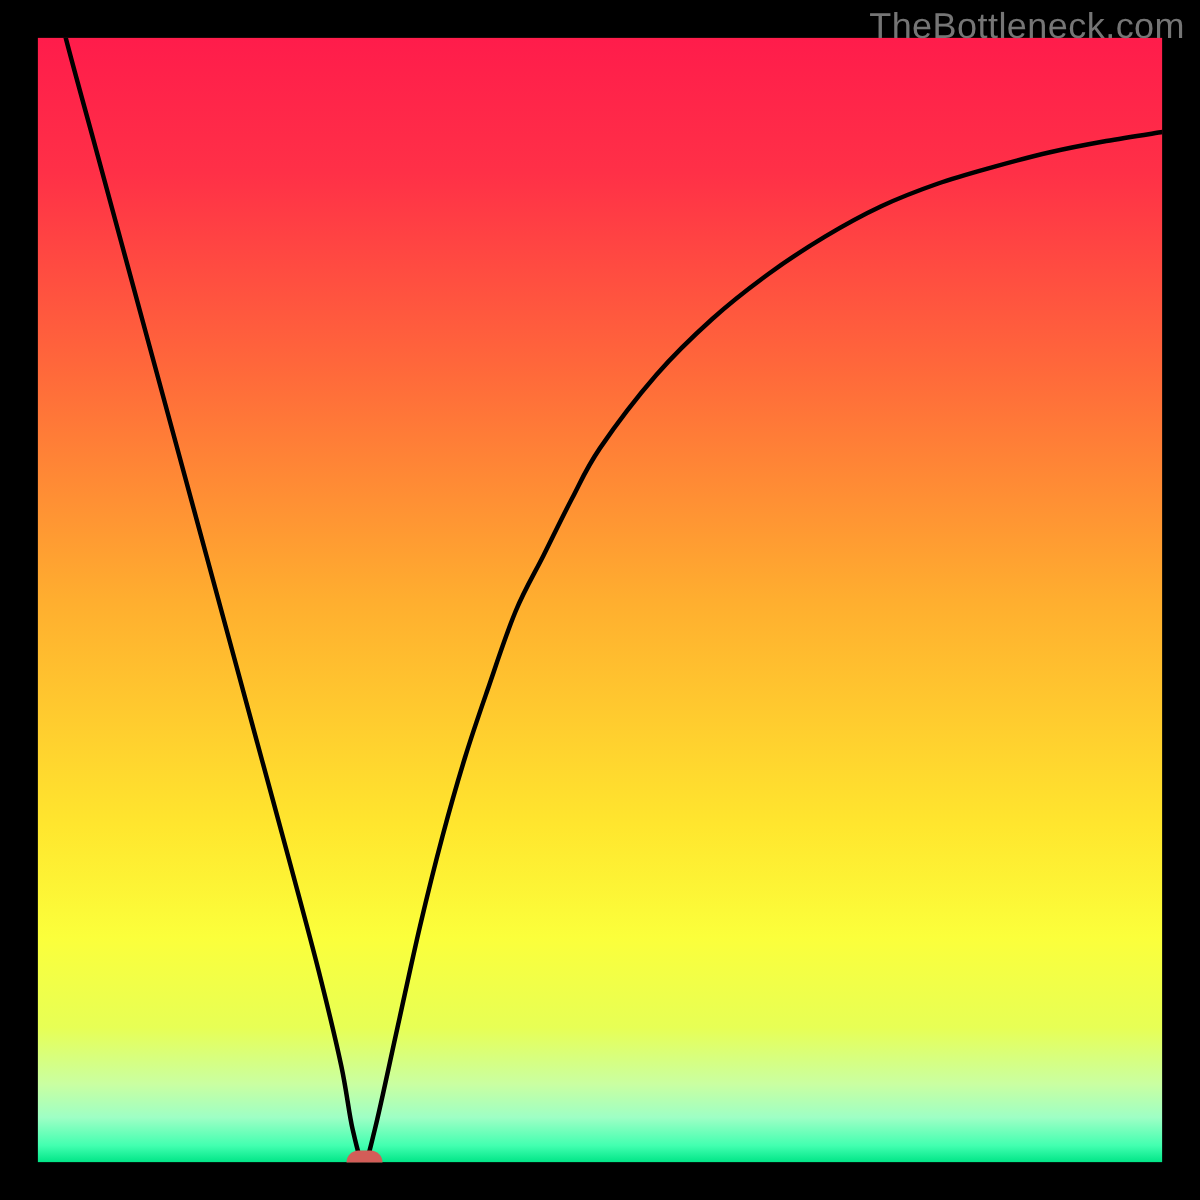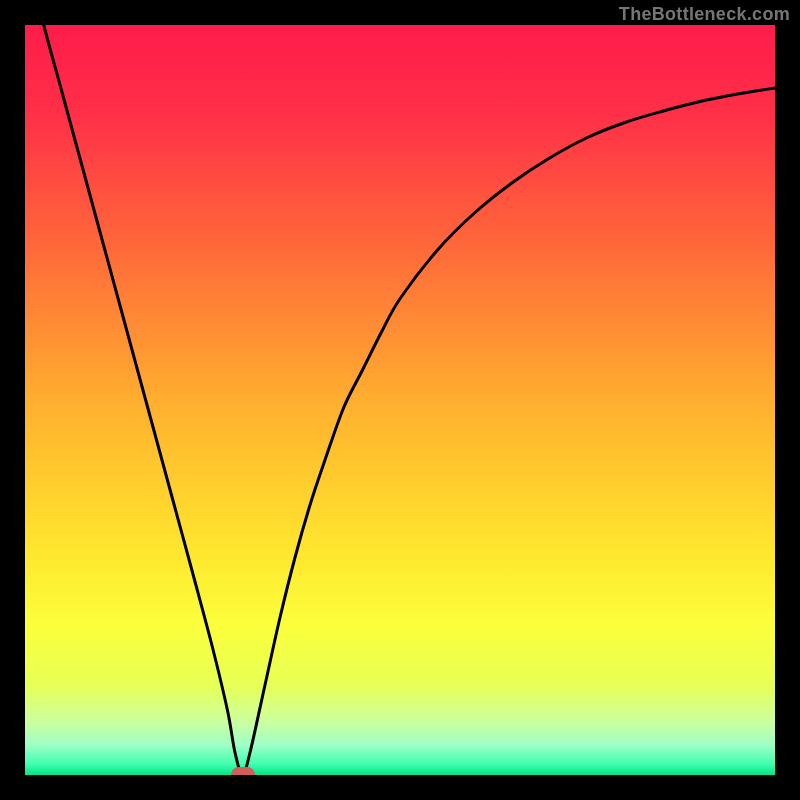--- a/index.html
+++ b/index.html
@@ -25,22 +25,22 @@
     height: 750px;
     overflow: hidden;
   }
   .plot svg {
     display: block;
   }
   .watermark {
     position: absolute;
     top: 4px;
     right: 10px;
-    font-size: 18px;
-    font-weight: 700;
+    font-size: 24px;
+    font-weight: 400;
     color: #757575;
     letter-spacing: 0.3px;
     font-family: Arial, Helvetica, sans-serif;
   }
   .marker {
     position: absolute;
     width: 24px;
     height: 16px;
     border-radius: 8px;
     background: #d35d58;

